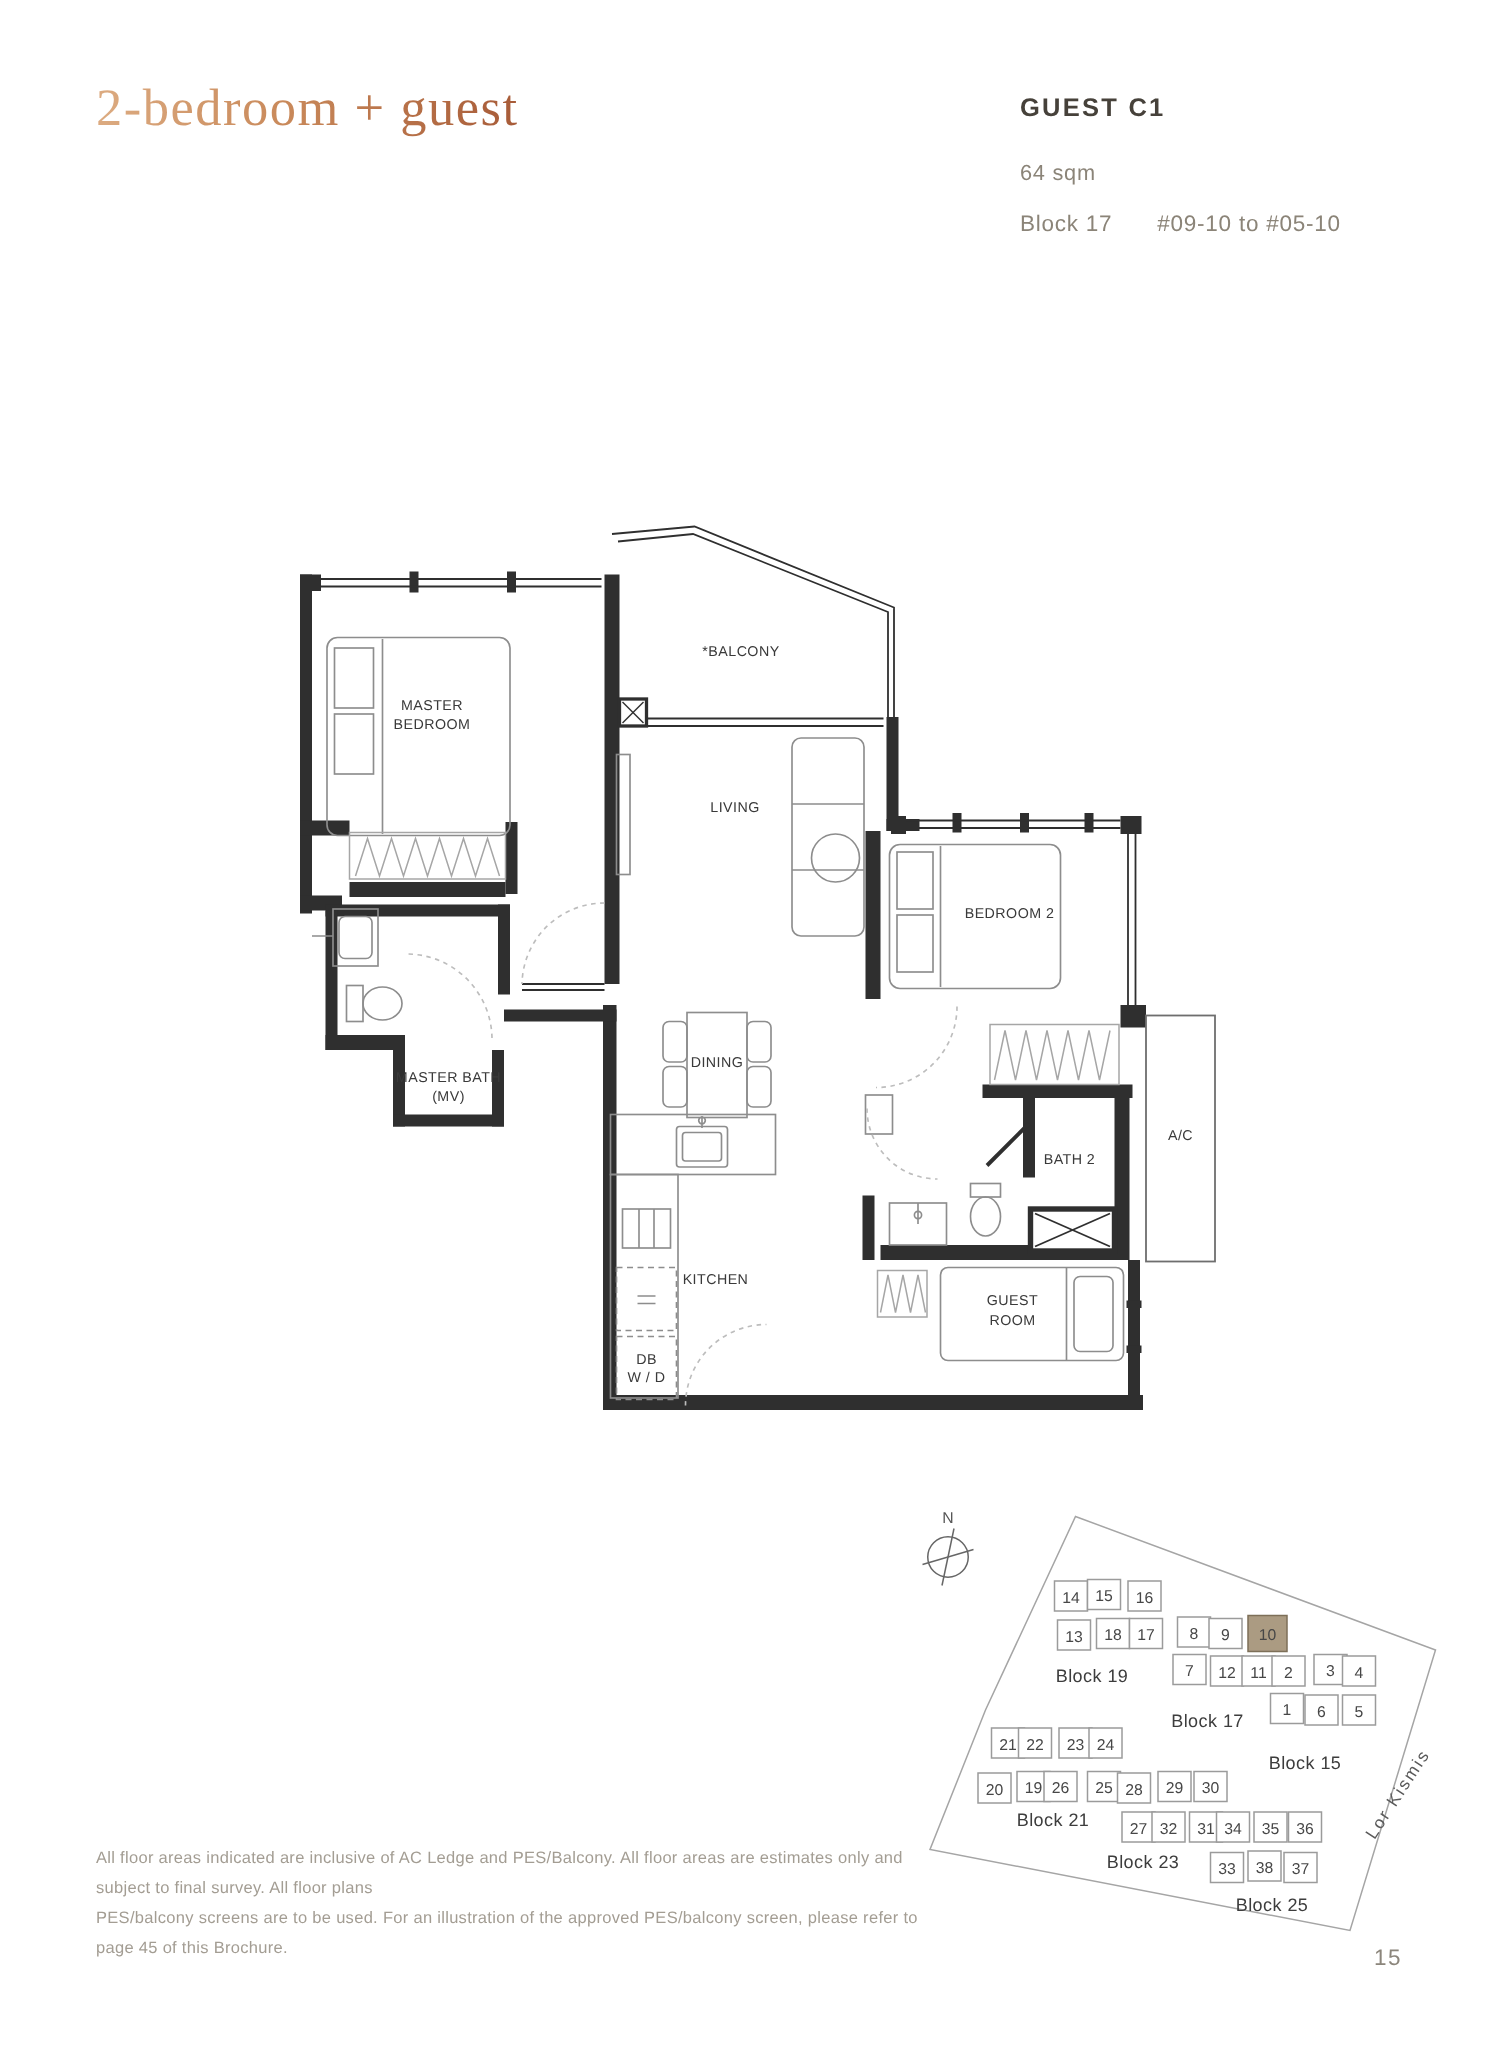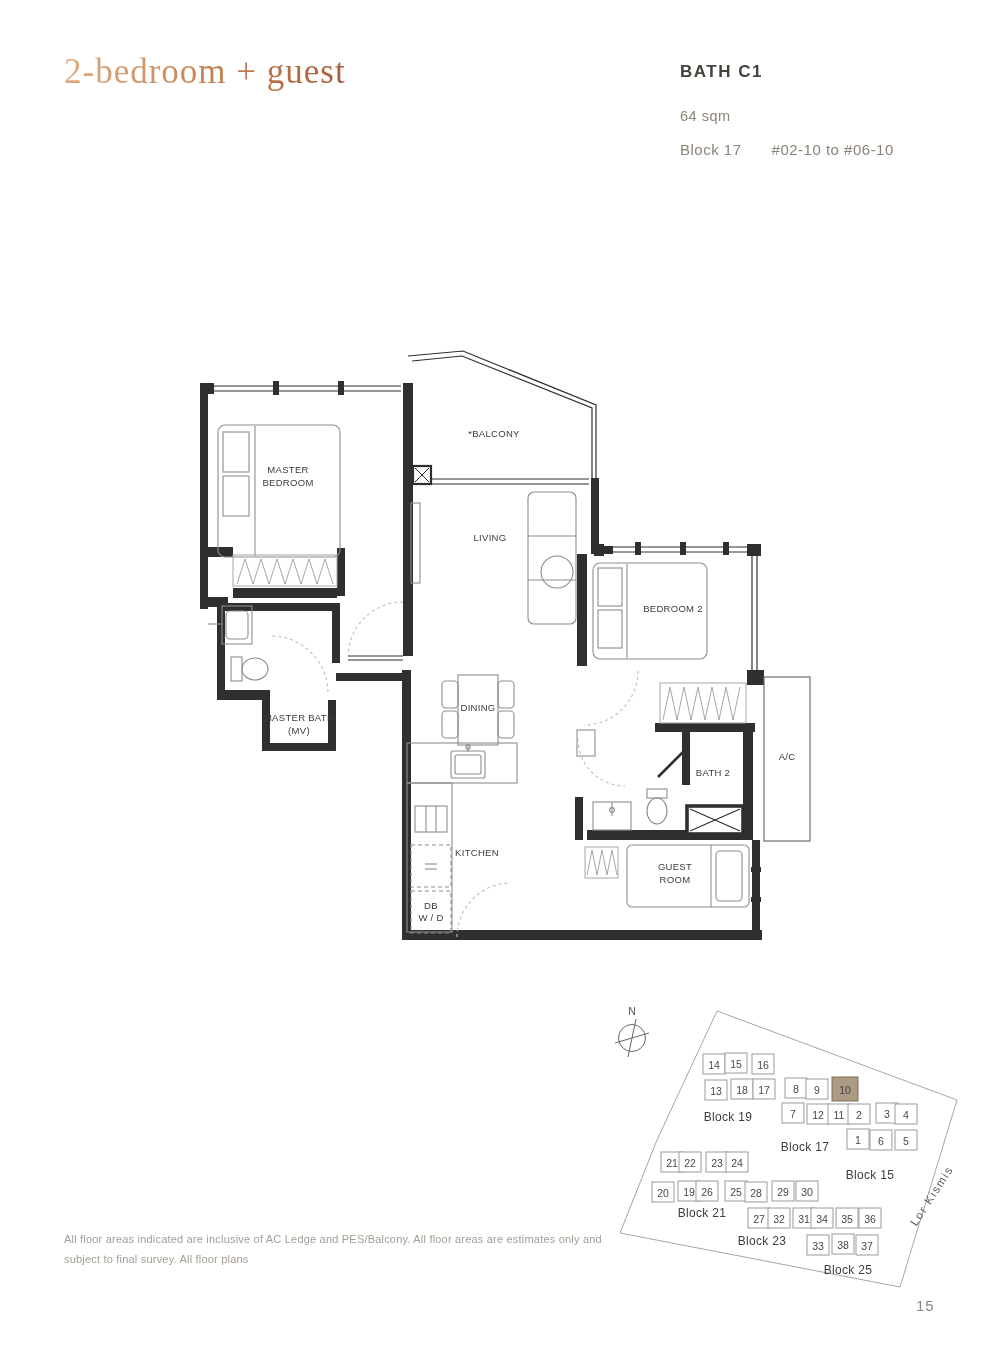--- a/index.html
+++ b/index.html
@@ -36,25 +36,25 @@
            letter-spacing:1px;}
 </style>
 </head>
 <body>
 
 <div class="page">
 
   <div class="title">2-bedroom + guest</div>
 
   <div class="hdr">
-    <div class="type">BATH C1</div>
+    <div class="type">GUEST C1</div>
     <div class="area">64 sqm</div>
     <div class="blockline">
       <span>Block 17</span>
-      <span>#02-10 to #06-10</span>
+      <span>#09-10 to #05-10</span>
     </div>
   </div>
 
   <svg class="plan" width="650" height="615" viewBox="0 0 650 615">
 
     <g fill="#2f2f2f">
       <rect x="5" y="43" width="14" height="11"></rect>
       <rect x="78" y="41" width="6" height="14"></rect>
       <rect x="143" y="41" width="6" height="14"></rect>
       <rect x="5" y="43" width="8" height="226"></rect>
@@ -304,16 +304,17 @@
         <text class="blab" x="262" y="177">Block 15</text>
         <text class="blab" x="94" y="215">Block 21</text>
         <text class="blab" x="154" y="243">Block 23</text>
         <text class="blab" x="240" y="272">Block 25</text>
       </g>
     <text class="road" x="327" y="196" transform="rotate(-57 327 196)">Lor Kismis</text>
   </svg>
 
   <div class="disclaimer">
     <div>All floor areas indicated are inclusive of AC Ledge and PES/Balcony. All floor areas are estimates only and subject to final survey. All floor plans</div>
+    <div>PES/balcony screens are to be used. For an illustration of the approved PES/balcony screen, please refer to page 45 of this Brochure.</div>
   </div>
 
   <div class="pagenum">15</div>
 </div>
 
 </body></html>

